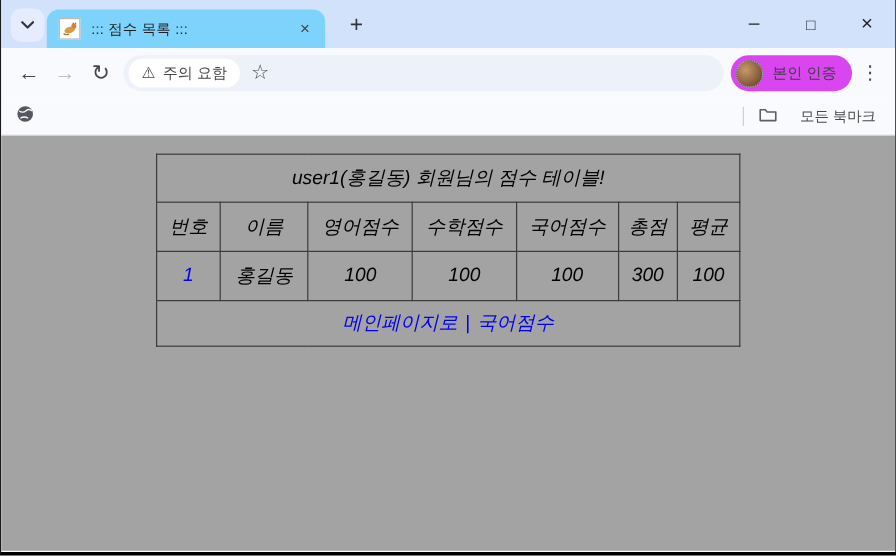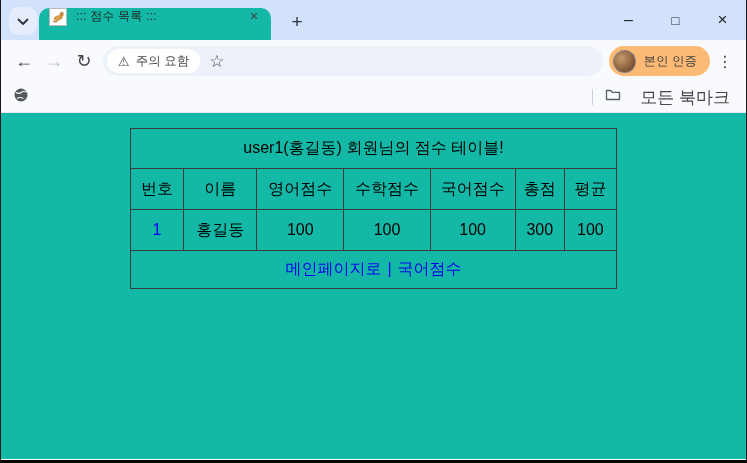--- a/index.html
+++ b/index.html
@@ -20,22 +20,22 @@
     height: 40px; background: #d3e2fb; position: relative;
   }
   .tab-search-btn {
     position: absolute; left: 8px; top: 7px; width: 28px; height: 28px;
     background: #e4ecfd; border-radius: 9px;
     display: flex; align-items: center; justify-content: center;
     cursor: pointer;
   }
   .tab {
     position: absolute; left: 38px; top: 8px; width: 232px; height: 32px;
-    background: #14b8a6; border-radius: 10px 10px 0 0;
-    display: flex; padding: 0 8px 0 10px;
+    background: #7dd3fc; border-radius: 10px 10px 0 0;
+    display: flex; align-items: center; padding: 0 8px 0 10px;
   }
   .favicon-box {
     width: 18px; height: 18px; background: #fff; border: 1px solid #b9b9b9;
     display: flex; align-items: center; justify-content: center; flex: none;
   }
   .tab-title {
     font-size: 12px; color: #1f1f1f; margin-left: 9px; flex: 1;
     white-space: nowrap; overflow: hidden; letter-spacing: .2px;
   }
   .tab-close {
@@ -80,21 +80,21 @@
     display: flex; align-items: center; gap: 6px; padding: 0 11px;
     color: #474747; font-size: 12.5px; flex: none; cursor: pointer;
   }
   .warn-icon { font-size: 13px; color: #474747; }
   .url-text {
     font-size: 14px; color: #45484d; margin-left: 11px; flex: 1;
     white-space: nowrap; overflow: hidden;
   }
   .star-btn { font-size: 17px; color: #474747; padding: 0 9px; cursor: pointer; flex: none; }
   .profile-chip {
-    height: 30px; background: #fdba74; border-radius: 16px; flex: none;
+    height: 30px; background: #d946ef; border-radius: 16px; flex: none;
     display: flex; align-items: center; gap: 8px; padding: 0 13px 0 4px;
     cursor: pointer;
   }
   .avatar {
     width: 23px; height: 23px; border-radius: 50%;
     background: radial-gradient(circle at 35% 35%, #c79a6b, #8a5f3c 60%, #5c3d26);
     border: 1.5px dotted #8fa9d9; flex: none;
   }
   .profile-label { font-size: 12.5px; color: #3c4043; white-space: nowrap; }
   .menu-btn {
@@ -105,25 +105,25 @@
   
   .bookmarkbar {
     height: 31px; background: #f8fafd; border-bottom: 1px solid #e4e7ec;
     display: flex; align-items: center; padding: 0 12px;
   }
   .bookmark-globe { display: flex; align-items: center; cursor: pointer; }
   .bm-spacer { flex: 1; }
   .bm-divider { width: 1px; height: 16px; background: #c8d0e0; margin-right: 12px; }
   .all-bookmarks {
     display: flex; align-items: center; gap: 19px; cursor: pointer;
-    color: #474747; font-size: 17px; padding-right: 4px; white-space: nowrap;
-  }
-
-  
-  .content { background: #14b8a6; height: 346px; overflow: hidden; }
+    color: #474747; font-size: 12px; padding-right: 4px; white-space: nowrap;
+  }
+
+  
+  .content { background: #a3a3a3; height: 346px; overflow: hidden; font-style: italic; }
   table.score {
     width: 487px; margin: 15px auto 0; border-collapse: collapse;
     table-layout: fixed; font-size: 16px; color: #000;
   }
   table.score td {
     border: 1px solid #3b3b3b; text-align: center; height: 41px; padding: 0 2px;
     white-space: nowrap; overflow: hidden;
   }
   tr.title-row td { height: 40px; }
   tr.footer-row td { height: 38px; }

